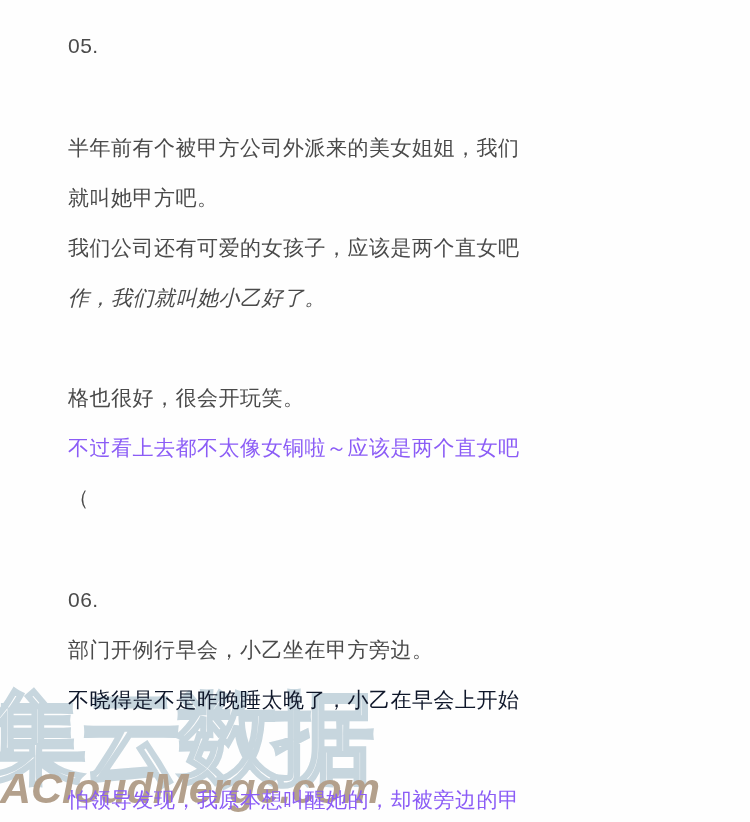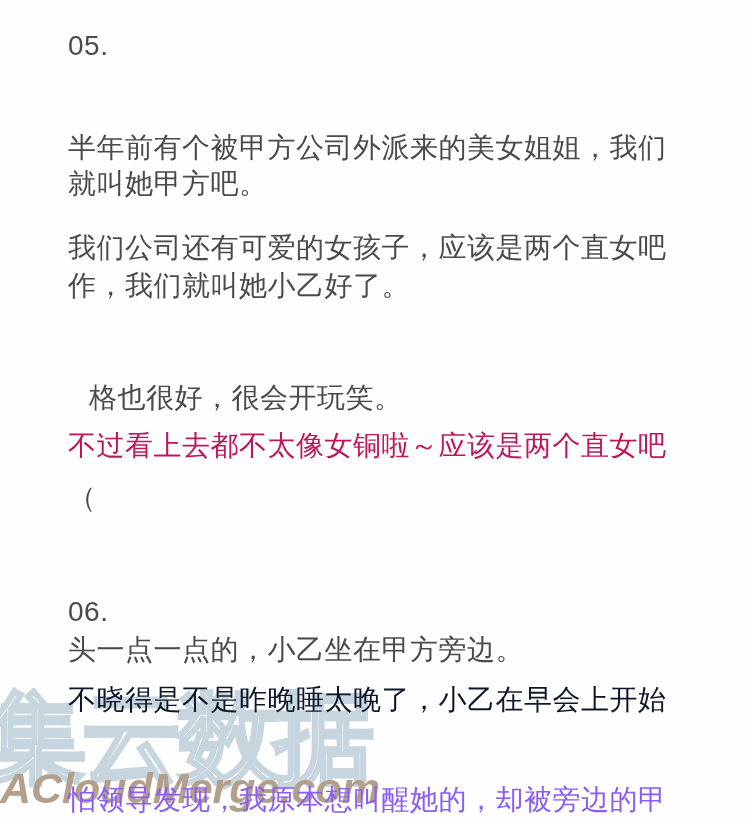--- a/index.html
+++ b/index.html
@@ -17,21 +17,21 @@
 
   
   #text-layer {
     position: absolute;
     inset: 0;
     z-index: 2;
   }
   .text-line {
     position: absolute;
     left: 68px;
-    font-size: 28px;
+    font-size: 21px;
     line-height: 40px;
     letter-spacing: 0.5px;
     white-space: pre;
     font-weight: 400;
     text-align: center;
   }
   .section-number {
     font-weight: 400;
   }
 
@@ -68,23 +68,23 @@
 <body style="background: rgb(254, 254, 254);">
 
 <div id="watermark-layer">
   <div id="wm-bubble" style="-webkit-text-stroke: 3px rgb(199, 214, 222);">集云数据</div>
   <div id="wm-site" style="color: rgb(179, 160, 140);">ACloudMerge.com</div>
 </div>
 
 <div id="text-layer">
     <div class="text-line section-number" style="top: 26px; color: rgb(74, 74, 74);">05.</div>
     <div class="text-line" style="top: 128px; color: rgb(74, 74, 74);">半年前有个被甲方公司外派来的美女姐姐，我们</div>
-    <div class="text-line" style="top: 164px; color: rgb(74, 74, 74);">就叫她甲方吧。</div>
+    <div class="text-line" style="top: 178px; color: rgb(74, 74, 74);">就叫她甲方吧。</div>
     <div class="text-line" style="top: 228px; color: rgb(74, 74, 74);">我们公司还有可爱的女孩子，应该是两个直女吧</div>
-    <div class="text-line" style="top: 266px; color: rgb(74, 74, 74);">作，我们就叫她小乙好了。</div>
-    <div class="text-line" style="top: 378px; color: rgb(74, 74, 74); margin-left: 21px;">格也很好，很会开玩笑。</div>
-    <div class="text-line" style="top: 428px; color: #be185d; font-family: Liberation Mono, monospace;">不过看上去都不太像女铜啦～应该是两个直女吧</div>
+    <div class="text-line" style="top: 278px; color: rgb(74, 74, 74); font-style: italic;">作，我们就叫她小乙好了。</div>
+    <div class="text-line" style="top: 378px; color: rgb(74, 74, 74);">格也很好，很会开玩笑。</div>
+    <div class="text-line" style="top: 428px; color: #8b5cf6;">不过看上去都不太像女铜啦～应该是两个直女吧</div>
     <div class="text-line" style="top: 478px; color: rgb(74, 74, 74);">（</div>
-    <div class="text-line section-number" style="top: 592px; color: rgb(74, 74, 74);">06.</div>
-    <div class="text-line" style="top: 630px; color: rgb(74, 74, 74);">头一点一点的，小乙坐在甲方旁边。</div>
+    <div class="text-line section-number" style="top: 580px; color: rgb(74, 74, 74);">06.</div>
+    <div class="text-line" style="top: 630px; color: rgb(74, 74, 74);">部门开例行早会，小乙坐在甲方旁边。</div>
     <div class="text-line" style="top: 680px; color: #0f172a;">不晓得是不是昨晚睡太晚了，小乙在早会上开始</div>
     <div class="text-line" style="top: 780px; color: #8b5cf6;">怕领导发现，我原本想叫醒她的，却被旁边的甲</div>
   </div>
 
 </body></html>

